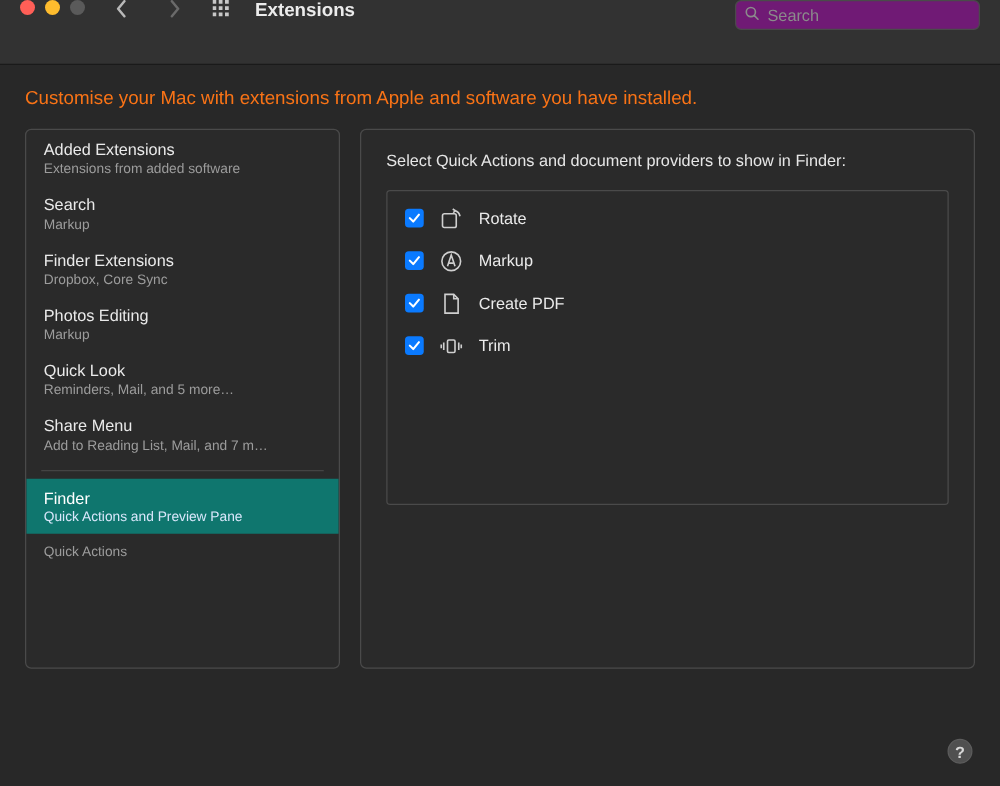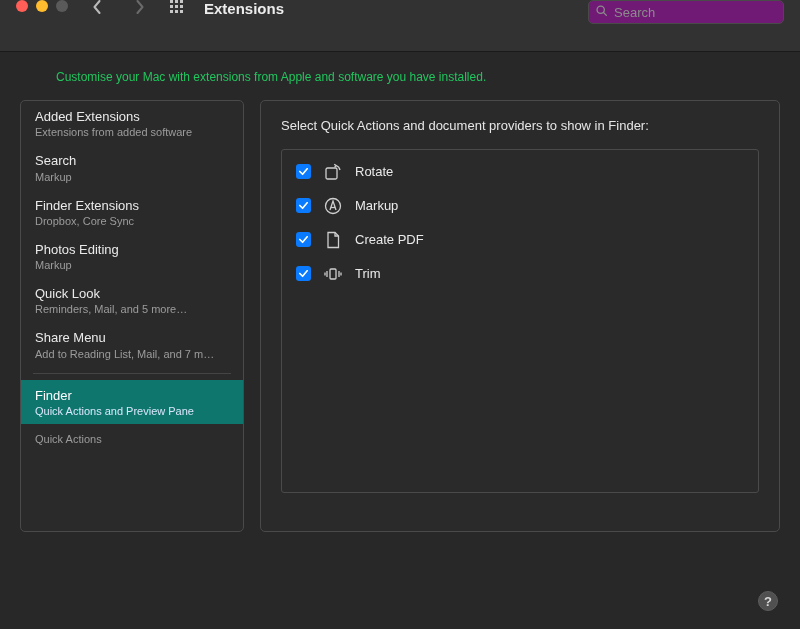--- a/index.html
+++ b/index.html
@@ -47,26 +47,26 @@
   }
   .search-wrap svg { width: 13px; height: 13px; flex-shrink:0; }
   .search-input {
     background: transparent; border: none; outline: none;
     color: #ccc; font-size: 13px; width: 100%;
   }
   .search-input::placeholder { color: #8b8b8b; }
 
   
   .content { padding: 18px 20px 0 20px; }
-  .intro { font-size: 12px; color: #22c55e; margin-bottom: 16px; margin-left: 36px; }
+  .intro { font-size: 15px; color: #f97316; margin-bottom: 16px; }
 
   .panels { display: flex; gap: 16px; }
 
   .sidebar {
-    width: 224px; height: 432px;
+    width: 252px; height: 432px;
     border: 1px solid #4a4a4a;
     border-radius: 5px;
     background: #2a2a2a;
     overflow: hidden;
     display: flex; flex-direction: column;
   }
   .side-item {
     padding: 8px 14px 7px 14px;
     cursor: default;
   }
@@ -84,21 +84,21 @@
     background: #2a2a2a;
     padding: 16px 20px;
   }
   .main-heading { font-size: 13px; color: #e6e6e6; line-height: 1.35; margin-bottom: 14px; }
 
   .checklist {
     border: 1px solid #4a4a4a;
     border-radius: 3px;
     background: #2a2a2a;
     padding: 12px 14px;
-    height: 344px;
+    height: 252px;
   }
   .check-row {
     display: flex; align-items: center; gap: 12px;
     margin-bottom: 14px;
   }
   .chk {
     width: 15px; height: 15px; border-radius: 3px;
     background: #0a7aff;
     display:flex; align-items:center; justify-content:center;
     flex-shrink:0;

